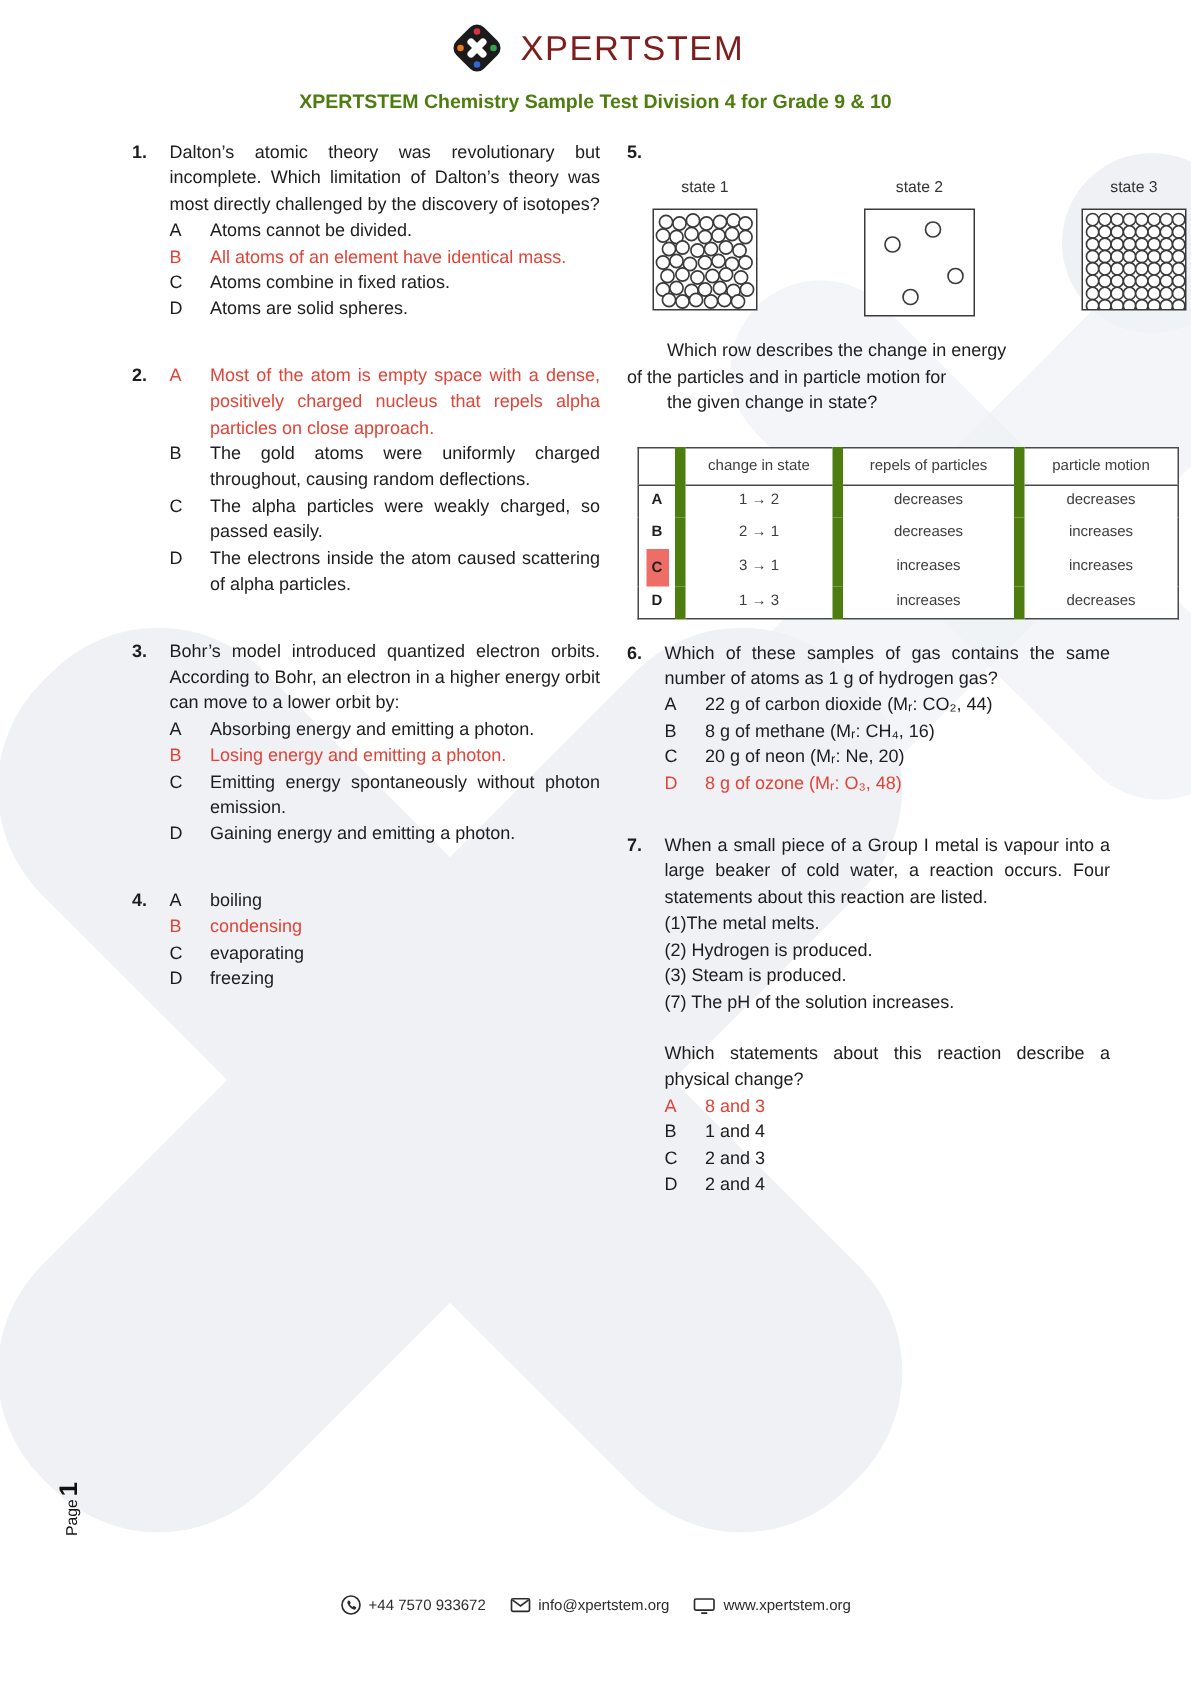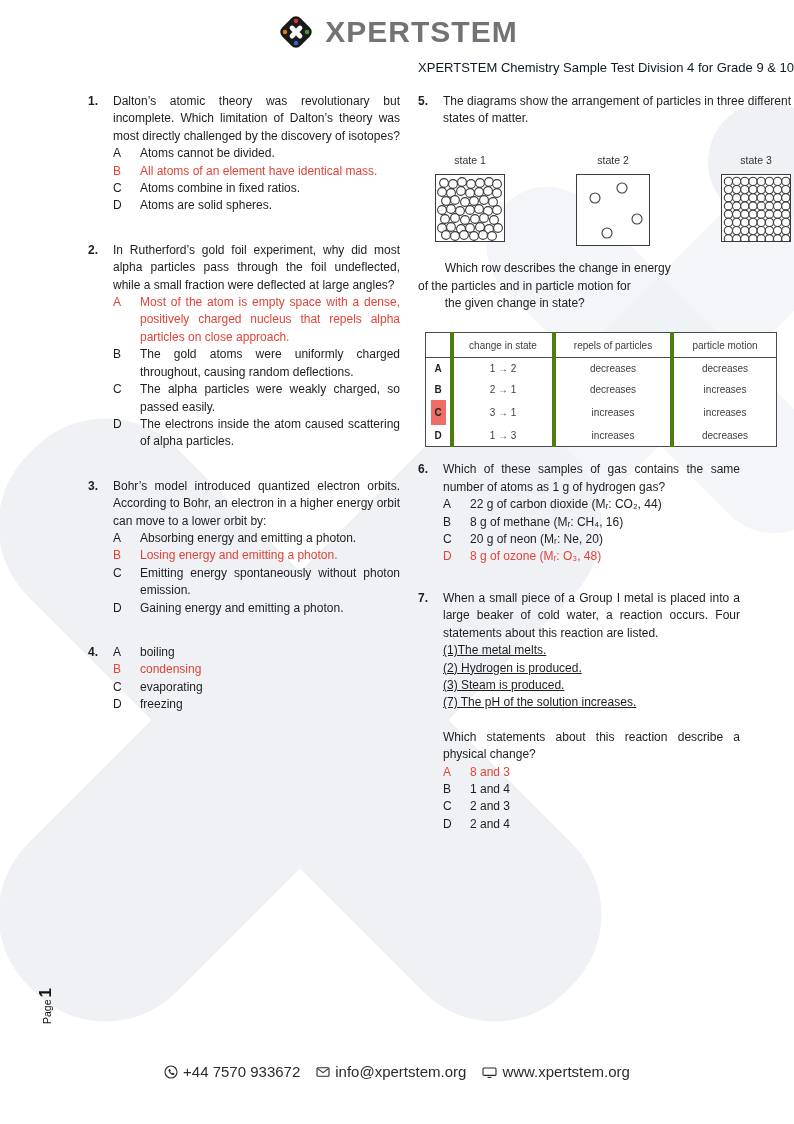--- a/index.html
+++ b/index.html
@@ -3,61 +3,61 @@
 <meta charset="utf-8">
 <style>
   html,body{margin:0;padding:0;background:#ffffff;}
   .page{position:relative;width:794px;height:1124px;background:#fff;overflow:hidden;
         font-family:"Liberation Sans","DejaVu Sans",sans-serif;color:#1d1d1f;}
   .wm{position:absolute;left:0;top:0;z-index:0;}
   .content{position:relative;z-index:1;}
 
   
   .brandrow{position:absolute;top:12px;left:0;right:0;display:flex;justify-content:center;align-items:center;gap:9px;}
-  .brandname{font-size:30px;font-weight:700;letter-spacing:1px;color:#737373;}
-  .doc-title{position:absolute;top:60px;left:0;right:0;text-align:right;font-size:13px;font-weight:400;color:#0f172a;}
+  .brandname{font-size:23px;font-weight:400;letter-spacing:1px;color:#7f1d1d;}
+  .doc-title{position:absolute;top:60px;left:0;right:0;text-align:center;font-size:13px;font-weight:700;color:#4d7c0f;}
 
   
   .col{position:absolute;top:93px;font-size:12px;line-height:17.4px;}
   .col-left{left:88px;width:312px;}
   .col-right{left:418px;width:322px;}
 
   .q{display:grid;grid-template-columns:25px 1fr;margin-bottom:27px;}
   .qn{font-weight:700;}
   .qt{margin:0;text-align:justify;}
   .opt{display:grid;grid-template-columns:27px 1fr;}
   .ot{text-align:justify;}
   .red{color:#e04438;}
-  .stmt{margin:0;text-decoration:underline;}
+  .stmt{margin:0;}
   .q2{margin:17px 0 0;text-align:justify;}
 
   
   .figrow{display:flex;justify-content:space-between;margin:24px 0 0 -8px;width:356px;}
   .fig{margin:0;text-align:center;}
   .figcap{display:block;font-size:10.5px;color:#333;margin-bottom:5px;}
   .pbox{background:#fff;border:1.2px solid #3a3a3a;display:block;}
   .pbox circle{fill:#fff;stroke:#3a3a3a;stroke-width:1.1;}
 
   .q5b{white-space:pre-wrap;margin:14px 0 0 -25px;font-size:12px;line-height:17.4px;}
 
   
   .tbl{border-collapse:collapse;border:1.2px solid #4a4a4a;margin:20px 0 0 -18px;
        font-size:10px;color:#3d3d3d;background:#fff;}
   .tbl th{font-weight:400;border-bottom:1.2px solid #4a4a4a;height:24px;padding:0 6px;}
-  .tbl th+th,.tbl td+td{border-left:4px solid #4d7c0f;}
+  .tbl th+th,.tbl td+td{border-left:7px solid #4d7c0f;}
   .tbl td{height:21px;text-align:center;padding:0 6px;}
   .tbl td.rl{font-weight:700;color:#1f1f1f;padding:0;width:24px;}
   .hl{display:inline-block;width:15px;line-height:25px;background:#ee6d66;color:#222;}
   .w-change{width:86px}.w-energy{width:102px}.w-motion{width:90px}
   #q5{margin-bottom:14px;}
   #q6{margin-top:0;margin-bottom:24px;}
 
   
   .footer{position:absolute;top:1063px;left:0;right:0;display:flex;justify-content:center;
-          align-items:center;gap:16px;font-size:15px;color:#2b2b2b;}
+          align-items:center;gap:16px;font-size:10px;color:#2b2b2b;}
   .fitem{display:flex;align-items:center;gap:5px;}
   .ficon{display:inline-flex;}
 
   
   .pagelab{position:absolute;left:14px;top:996px;width:64px;text-align:center;
            transform:rotate(-90deg);display:flex;align-items:baseline;justify-content:center;gap:2px;color:#111;}
   .pagelab .pw{font-size:10.5px;}
   .pagelab .pn{font-size:17px;font-weight:700;}
 </style>
 </head>
@@ -121,21 +121,20 @@
           <div class="opt">
               <span class="ol">D</span>
               <span class="ot">Atoms are solid spheres.</span>
             </div>
         </div>
       </section>
 
       <section class="q" id="q2">
         <span class="qn">2.</span>
         <div class="qb">
-          <p class="qt">In Rutherford’s gold foil experiment, why did most alpha particles pass through the foil undeflected, while a small fraction were deflected at large angles?</p>
           <div class="opt red">
               <span class="ol">A</span>
               <span class="ot">Most of the atom is empty space with a dense, positively charged nucleus that repels alpha particles on close approach.</span>
             </div>
           <div class="opt">
               <span class="ol">B</span>
               <span class="ot">The gold atoms were uniformly charged throughout, causing random deflections.</span>
             </div>
           <div class="opt">
               <span class="ol">C</span>
@@ -193,21 +192,20 @@
         </div>
       </section>
 
     </div>
 
     <div class="col col-right">
 
       <section class="q" id="q5">
         <span class="qn">5.</span>
         <div class="qb">
-          <p class="qt">The diagrams show the arrangement of particles in three different states of matter.</p>
 
           <div class="figrow">
             <figure class="fig">
               <span class="figcap">state 1</span>
               <svg class="pbox" width="68" height="66" viewBox="0 0 68 66">
                   <circle cx="8" cy="8" r="4.4"></circle>
                   <circle cx="17" cy="9" r="4.4"></circle>
                   <circle cx="26" cy="7" r="4.4"></circle>
                   <circle cx="35" cy="9" r="4.4"></circle>
                   <circle cx="44" cy="8" r="4.4"></circle>
@@ -396,21 +394,21 @@
           <div class="opt red">
               <span class="ol">D</span>
               <span class="ot">8 g of ozone (Mᵣ: O₃, 48)</span>
             </div>
         </div>
       </section>
 
       <section class="q" id="q7">
         <span class="qn">7.</span>
         <div class="qb">
-          <p class="qt">When a small piece of a Group I metal is placed into a large beaker of cold water, a reaction occurs. Four statements about this reaction are listed.</p>
+          <p class="qt">When a small piece of a Group I metal is vapour into a large beaker of cold water, a reaction occurs. Four statements about this reaction are listed.</p>
           <p class="stmt">(1)The metal melts.</p>
           <p class="stmt">(2) Hydrogen is produced.</p>
           <p class="stmt">(3) Steam is produced.</p>
           <p class="stmt">(7) The pH of the solution increases.</p>
           <p class="q2">Which statements about this reaction describe a physical change?</p>
           <div class="opt red">
               <span class="ol">A</span>
               <span class="ot">8 and 3</span>
             </div>
           <div class="opt">

